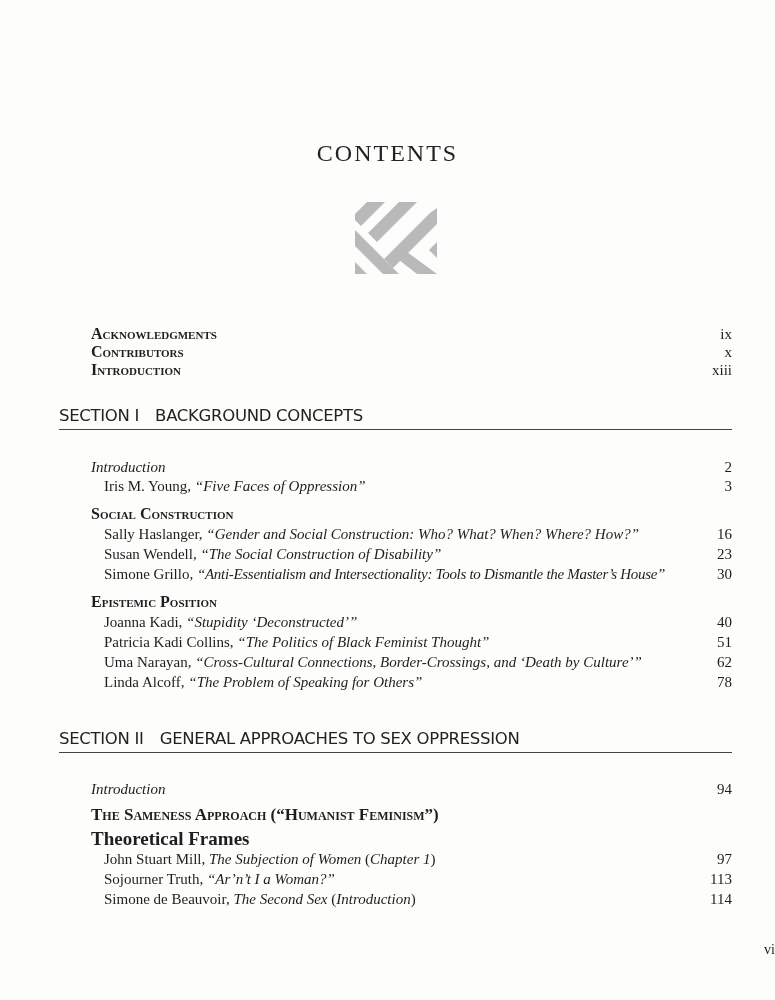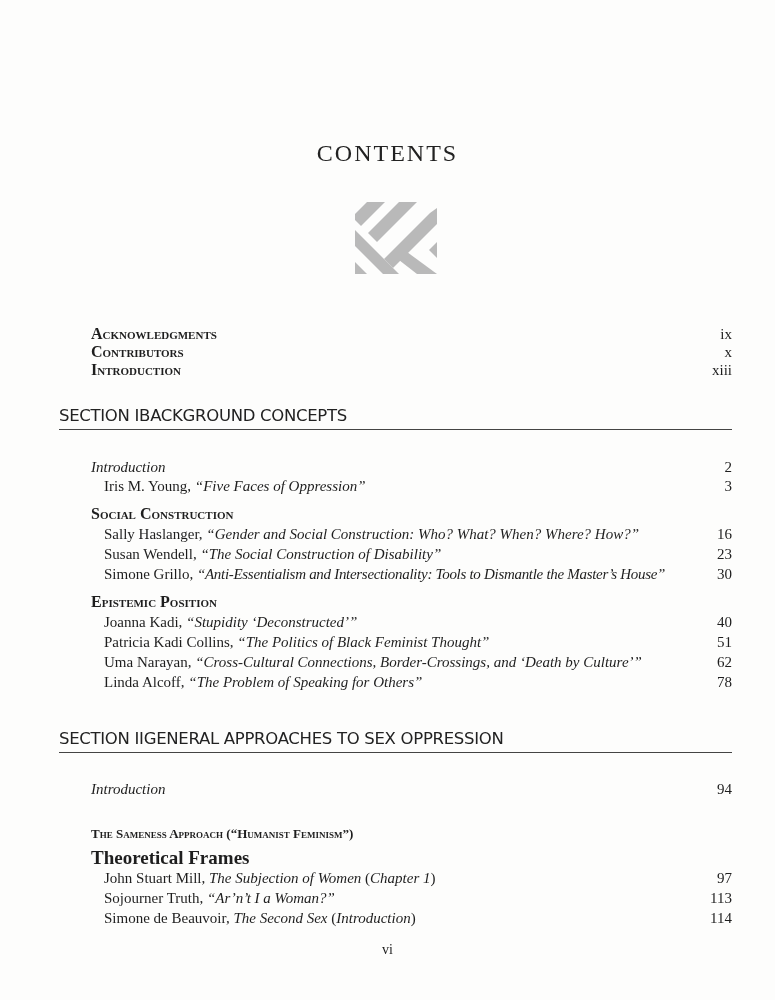--- a/index.html
+++ b/index.html
@@ -16,30 +16,30 @@
   .front-matter { position: absolute; left: 91px; top: 325px; width: 641px; }
   .row { display: flex; justify-content: space-between; align-items: baseline; }
   .sc { font-variant: small-caps; font-weight: bold; font-size: 16px; }
   .fm-row { height: 18px; line-height: 18px; }
   .fm-page { font-size: 15px; }
   .section-head {
     position: absolute; left: 59px; width: 673px;
     font-family: "DejaVu Sans", sans-serif; font-size: 16.5px; letter-spacing: -0.3px;
     color: #222; border-bottom: 1.5px solid #444; padding-bottom: 4px;
   }
-  .section-head .num { }
+  .section-head .num { margin-right: 16px; }
   .block { position: absolute; left: 91px; width: 641px; font-size: 15px; }
   .intro { font-style: italic; line-height: 18px; }
   .group-head { margin-top: 8px; line-height: 20px; }
   .group-head.plain { font-variant: normal; font-weight: bold; font-size: 19px; }
   .entry { line-height: 20px; padding-left: 13px; }
   .entry .author { font-style: normal; }
   .entry .title { font-style: italic; }
   .page-num { text-align: right; min-width: 30px; }
-  .folio { position: absolute; top: 942px; left: 0; width: 775px; text-align: center; font-size: 14px; }
+  .folio { position: absolute; top: 942px; left: 0; width: 775px; text-align: right; font-size: 14px; }
 </style>
 </head>
 <body>
 
 <div class="page-title">CONTENTS</div>
 
 <svg class="logo" viewBox="0 0 82 72">
   <defs>
       <clipPath id="sq">
         <rect x="0" y="0" width="82" height="72"></rect>
@@ -122,21 +122,21 @@
 <div class="section-head" style="top:729px;">
   <span class="num">SECTION II</span><span>GENERAL APPROACHES TO SEX OPPRESSION</span>
 </div>
 
 <div class="block" style="top:780px;">
   <div class="row intro">
     <span>Introduction</span>
     <span style="font-style:normal">94</span>
   </div>
 
-  <div class="sc group-head" style="font-size:13px;margin-top:26px;">The Sameness Approach (“Humanist Feminism”)</div>
+  <div class="sc group-head" style="font-size:17px;margin-top:7px;">The Sameness Approach (“Humanist Feminism”)</div>
   <div class="group-head plain" style="margin-top:4px;">Theoretical Frames</div>
 
   <div class="row entry">
     <span><span class="author">John Stuart Mill, </span><span class="title">The Subjection of Women</span><span> (</span><span class="title">Chapter 1</span><span>)</span></span>
     <span class="page-num">97</span>
   </div>
   <div class="row entry">
     <span><span class="author">Sojourner Truth, </span><span class="title">“Ar’n’t I a Woman?”</span></span>
     <span class="page-num">113</span>
   </div>

